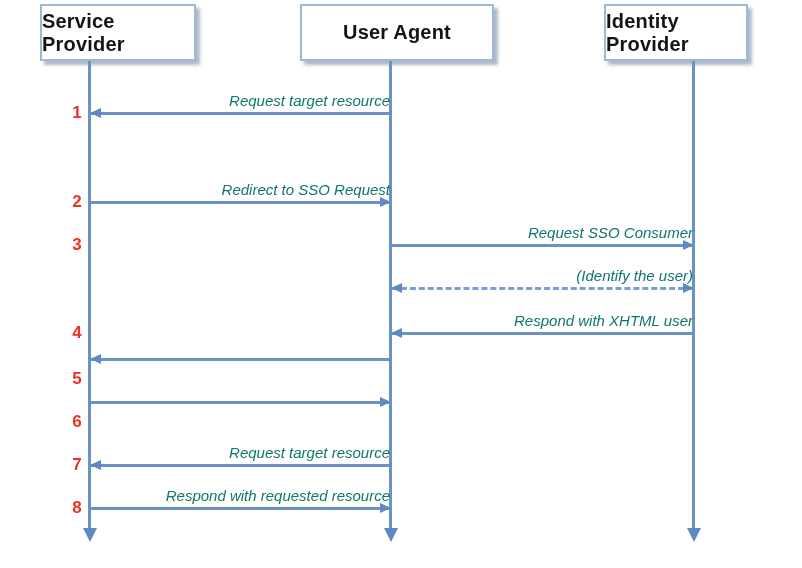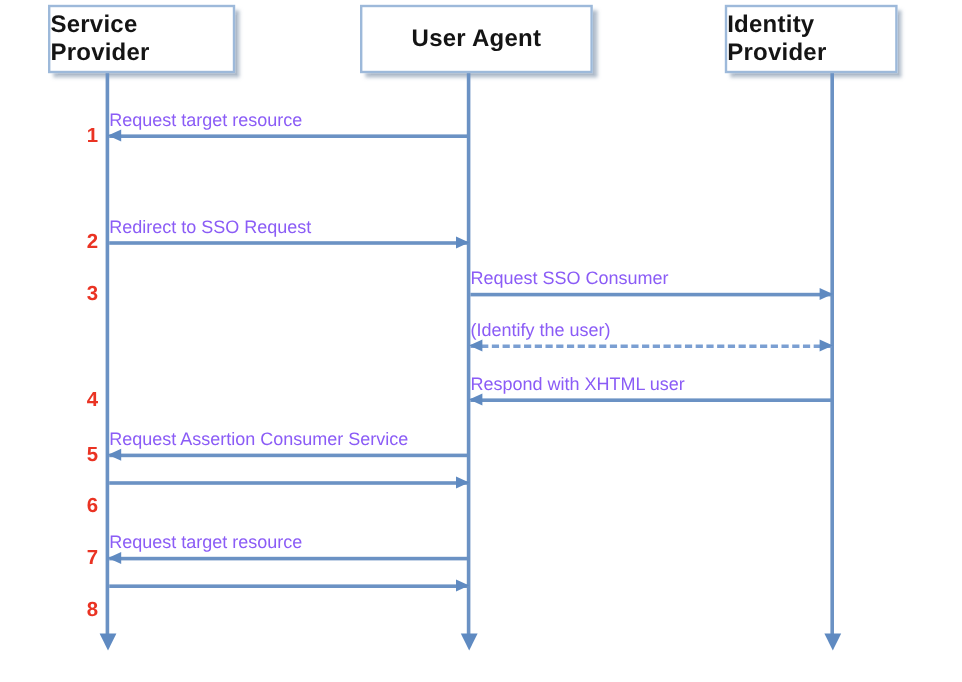--- a/index.html
+++ b/index.html
@@ -28,22 +28,22 @@
     position:absolute;top:528px;width:0;height:0;
     border-left:7px solid transparent;border-right:7px solid transparent;
     border-top:14px solid #5f8ac1;
   }
   .end-sp{left:83px;} .end-ua{left:384px;} .end-idp{left:687px;}
   
   .msg{position:absolute;}
   .span-a{left:91px;width:299px;}   
   .span-b{left:392px;width:301px;}  
   .msg-label{
-    height:17px;line-height:17px;margin-bottom:3px;text-align:left;
-    font-size:15px;white-space:nowrap;color:#8b5cf6;
+    height:17px;line-height:17px;margin-bottom:3px;text-align:right;
+    font-size:15px;white-space:nowrap;color:#0f766e;font-style:italic;
   }
   .msg-line{position:relative;height:3px;}
   .msg-line .stroke{position:absolute;left:0;right:0;top:0;height:3px;background:#6b92c4;}
   .dashed .msg-line .stroke{background:none;height:0;border-top:3px dashed #7b9fd2;}
   .head{position:absolute;width:0;height:0;top:-4px;
         border-top:5px solid transparent;border-bottom:5px solid transparent;}
   .head-left{left:-1px;border-right:11px solid #5f8ac1;}
   .head-right{right:-1px;border-left:11px solid #5f8ac1;}
   
   .step{
@@ -118,21 +118,20 @@
 
   <div class="msg span-b" style="top:312px">
     <div class="msg-label">Respond with XHTML user</div>
     <div class="msg-line">
         <i class="stroke"></i>
         <i class="head head-left"></i>
       </div>
   </div>
 
   <div class="msg span-a" style="top:358px">
-    <div class="msg-label">Request Assertion Consumer Service</div>
     <div class="msg-line">
         <i class="stroke"></i>
         <i class="head head-left"></i>
       </div>
   </div>
 
   <div class="msg span-a" style="top:401px">
     <div class="msg-line">
         <i class="stroke"></i>
         <i class="head head-right"></i>
@@ -141,19 +140,20 @@
 
   <div class="msg span-a" style="top:444px">
     <div class="msg-label">Request target resource</div>
     <div class="msg-line">
         <i class="stroke"></i>
         <i class="head head-left"></i>
       </div>
   </div>
 
   <div class="msg span-a" style="top:487px">
+    <div class="msg-label">Respond with requested resource</div>
     <div class="msg-line">
         <i class="stroke"></i>
         <i class="head head-right"></i>
       </div>
   </div>
 
 </div>
 
 </body></html>

